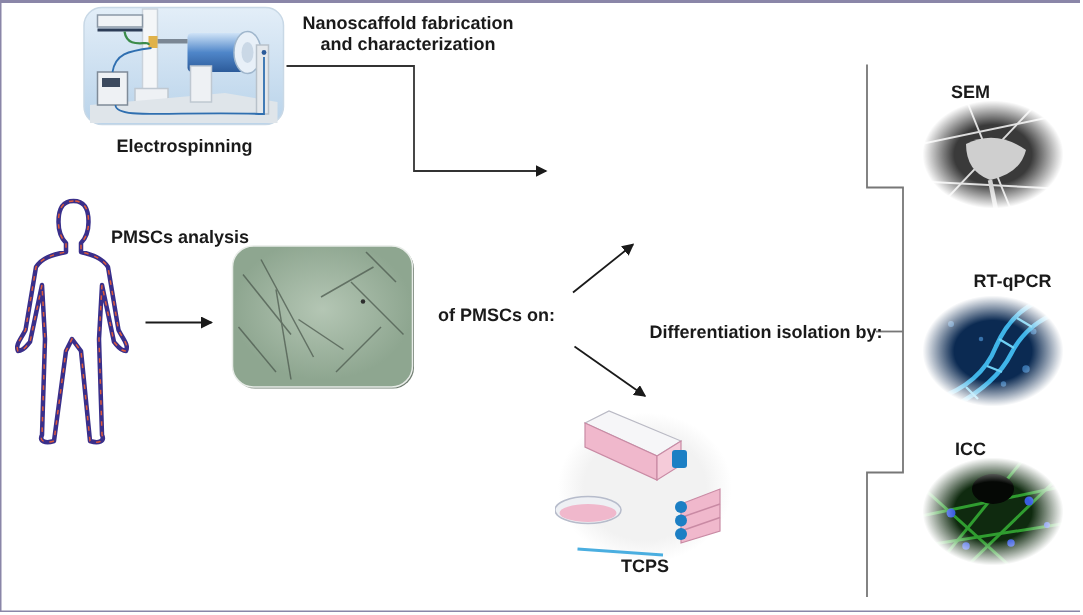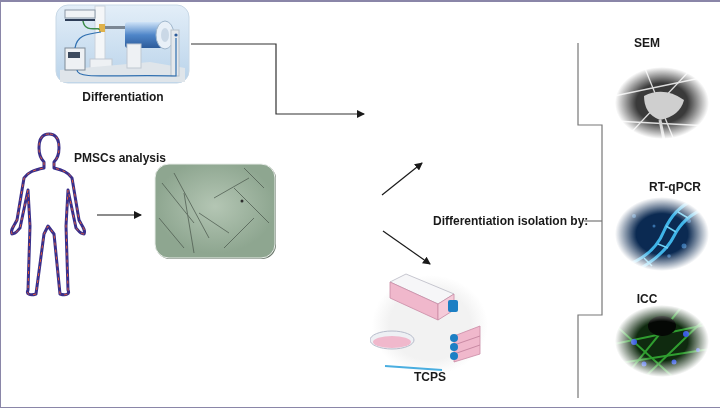--- a/index.html
+++ b/index.html
@@ -55,22 +55,24 @@
   </defs>
   <polyline points="191,44 276,44 276,114 364,114" fill="none" stroke="#333" stroke-width="1.2" marker-end="url(#ah)"></polyline>
   <line x1="97" y1="215" x2="141" y2="215" stroke="#1a1a1a" stroke-width="1.2" marker-end="url(#ah)"></line>
   <line x1="382" y1="195" x2="422" y2="163" stroke="#1a1a1a" stroke-width="1.2" marker-end="url(#ah)"></line>
   <line x1="383" y1="231" x2="430" y2="264" stroke="#1a1a1a" stroke-width="1.2" marker-end="url(#ah)"></line>
   <polyline points="578,43 578,125 602,125 602,315 578,315 578,398" fill="none" stroke="#777" stroke-width="1.2"></polyline>
   <line x1="584" y1="221" x2="602" y2="221" stroke="#777" stroke-width="1.2"></line>
 </svg>
 
 <div class="lbl" style="left:190px;top:8px;width:164px">
+  <div>Nanoscaffold fabrication</div>
+  <div>and characterization</div>
 </div>
-<div class="lbl" style="left:60px;top:90px;width:126px">Differentiation</div>
+<div class="lbl" style="left:60px;top:90px;width:126px">Electrospinning</div>
 
 <div class="lbl" style="left:370px;top:28px;width:128px">
 </div>
 
 <svg class="abs" style="left:368px;top:66px" width="130" height="92">
   <defs>
     <radialGradient id="fade1">
         <stop offset=".6" stop-color="#000" stop-opacity="1"></stop>
         <stop offset="1" stop-color="#000" stop-opacity="0"></stop>
       </radialGradient>
@@ -124,20 +126,21 @@
       <line x1="5" y1="55" x2="30" y2="85"></line>
       <line x1="80" y1="25" x2="115" y2="60"></line>
     <line x1="45" y1="50" x2="75" y2="70"></line>
       <line x1="90" y1="5" x2="110" y2="25"></line>
       <line x1="30" y1="30" x2="40" y2="90"></line>
   </g>
   <circle cx="88" cy="38" r="1.5" fill="#2d2d2d"></circle>
 </svg>
 
 <div class="lbl" style="left:276px;top:203px;width:110px;line-height:15px">
+  <div>of PMSCs on:</div>
 </div>
 
 <div class="lbl" style="left:433px;top:214px;width:145px">Differentiation isolation by:</div>
 
 <svg class="abs" style="left:370px;top:270px" width="120" height="106">
   <defs>
       <radialGradient id="tg">
         <stop offset=".7" stop-color="#f2f2f2"></stop>
         <stop offset="1" stop-color="#fff"></stop>
       </radialGradient>
@@ -158,21 +161,21 @@
     <line x1="84" y1="75" x2="110" y2="66" stroke="#c98aa4"></line>
       <line x1="84" y1="84" x2="110" y2="75" stroke="#c98aa4"></line>
     <circle cx="84" cy="68" r="4" fill="#1c7fc4"></circle>
       <circle cx="84" cy="77" r="4" fill="#1c7fc4"></circle>
       <circle cx="84" cy="86" r="4" fill="#1c7fc4"></circle>
   </g>
   <line x1="15" y1="96" x2="72" y2="100" stroke="#4aaee0" stroke-width="2"></line>
 </svg>
 <div class="lbl" style="left:405px;top:370px;width:50px">TCPS</div>
 
-<div class="lbl" style="left:622px;top:36px;width:50px">SEM</div>
+<div class="lbl" style="left:622px;top:54px;width:50px">SEM</div>
 <svg class="abs" style="left:614px;top:66px" width="96" height="74">
   <defs>
     <radialGradient id="fade2">
         <stop offset=".55" stop-color="#fff"></stop>
         <stop offset="1" stop-color="#fff" stop-opacity="0"></stop>
       </radialGradient>
     <mask id="m2">
         <ellipse cx="48" cy="37" rx="47" ry="36" fill="url(#fade2)"></ellipse>
       </mask>
   </defs>

